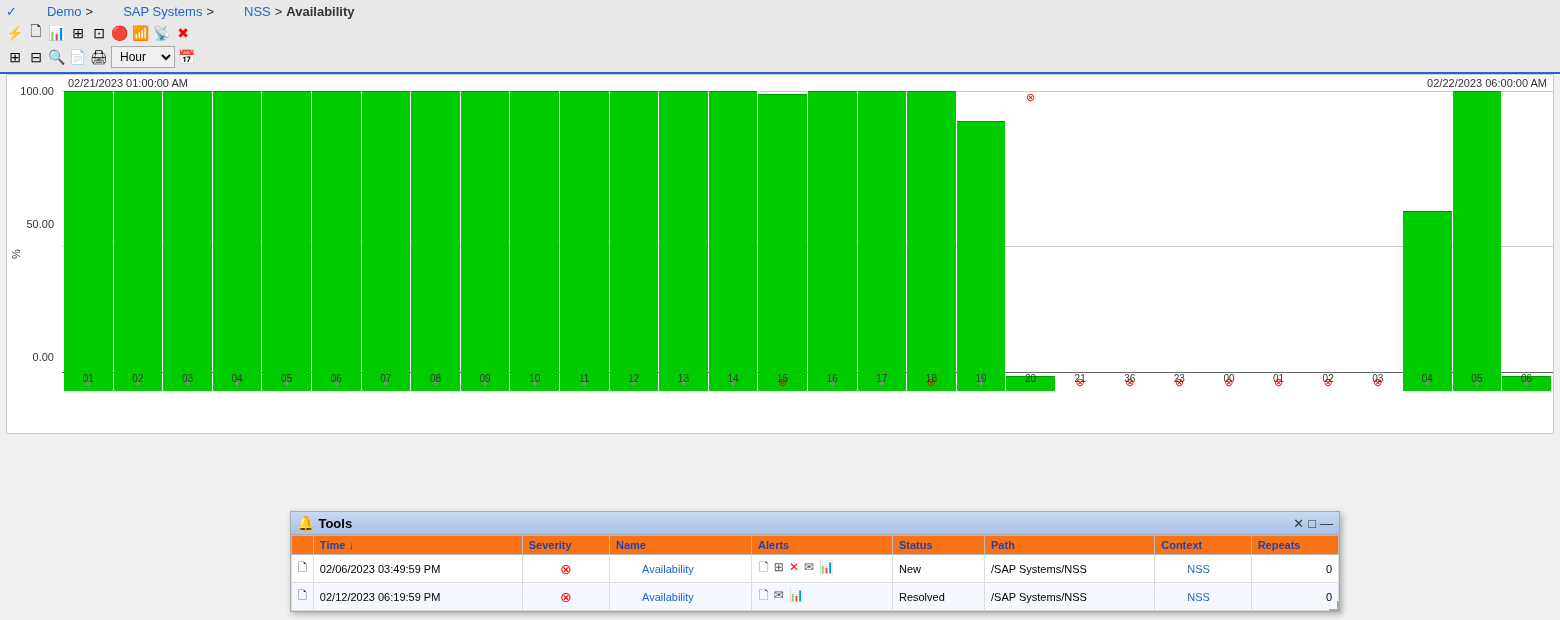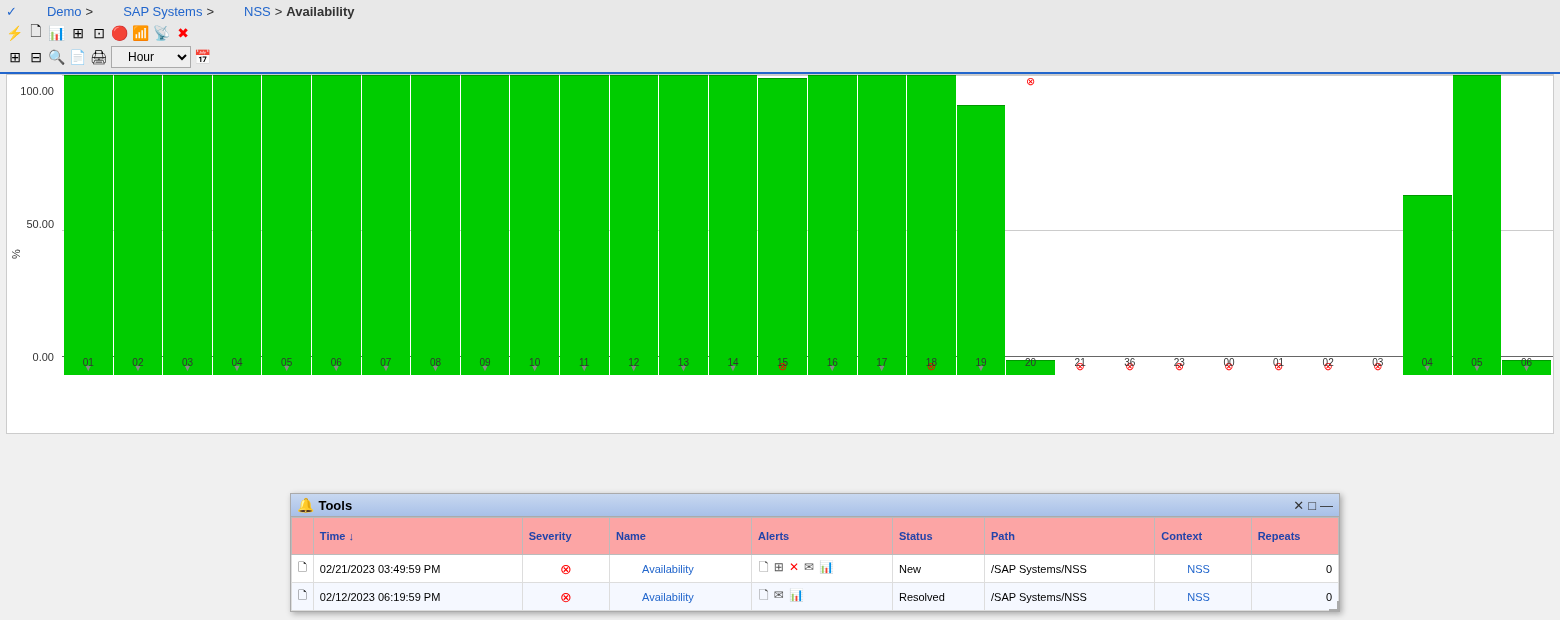--- a/index.html
+++ b/index.html
@@ -8,21 +8,21 @@
     #top-bar { background: #e8e8e8; border-bottom: 2px solid #2266cc; padding: 2px 6px; }
     #breadcrumb { display: flex; align-items: center; gap: 4px; font-size: 13px; color: #2266cc; padding: 2px 0; }
     #breadcrumb span { color: #333; }
     #breadcrumb .active { font-weight: bold; color: #333; }
 
     #toolbar1 { display: flex; align-items: center; gap: 3px; padding: 3px 0 2px 0; }
     #toolbar2 { display: flex; align-items: center; gap: 3px; padding: 2px 0; }
 
     .tb-icon { width: 18px; height: 18px; display: inline-flex; align-items: center; justify-content: center; cursor: pointer; font-size: 14px; }
 
-    select.hour-select { font-size: 12px; padding: 1px 12px; height: 22px; border: 1px solid #aaa; }
+    select.hour-select { font-size: 12px; padding: 1px 4px; height: 22px; border: 1px solid #aaa; }
 
     #nav-right { position: absolute; right: 6px; top: 56px; display: flex; align-items: center; gap: 4px; }
     .nav-btn { background: #e0e0e0; border: 1px solid #aaa; cursor: pointer; padding: 2px 5px; font-size: 14px; height: 24px; display: flex; align-items: center; }
     .date-input { border: 1px solid #aaa; padding: 2px 6px; font-size: 12px; height: 24px; width: 200px; }
     .set-btn { background: #2266cc; color: white; border: none; padding: 2px 10px; font-size: 12px; height: 24px; cursor: pointer; font-weight: bold; }
 
     #chart-area { position: relative; background: white; margin: 0 6px; border: 1px solid #ccc; height: 360px; display: flex; }
 
     #y-axis { width: 55px; display: flex; flex-direction: column; justify-content: space-between; align-items: flex-end; padding: 10px 4px 40px 4px; font-size: 11px; color: #333; position: relative; }
 
@@ -34,21 +34,21 @@
     .bar { background: #00bb00; width: 100%; border-top: 1px solid #009900; }
     .x-label { flex: 1; text-align: center; font-size: 10px; color: #333; }
 
     #alerts-panel { position: absolute; left: 290px; bottom: 8px; width: 1050px; background: white; border: 1px solid #aaa; box-shadow: 2px 2px 6px rgba(0,0,0,0.3); z-index: 10; }
     #alerts-title-bar { background: linear-gradient(to bottom, #c8d8f0, #a8c0e8); padding: 3px 6px; display: flex; align-items: center; justify-content: space-between; border-bottom: 1px solid #aaa; }
     #alerts-title { font-weight: bold; font-size: 13px; display: flex; align-items: center; gap: 4px; }
     #alerts-title-controls { display: flex; gap: 4px; }
     .win-btn { cursor: pointer; font-size: 13px; color: #333; }
 
     #alerts-table { width: 100%; border-collapse: collapse; }
-    #alerts-table th { background: #fca5a5; border: 1px solid #bbb; padding: 12px 6px; font-size: 11px; color: #2244aa; text-align: left; cursor: pointer; }
+    #alerts-table th { background: #f97316; border: 1px solid #bbb; padding: 3px 6px; font-size: 11px; color: #2244aa; text-align: left; cursor: pointer; }
     #alerts-table td { border: 1px solid #ddd; padding: 3px 6px; font-size: 11px; }
     #alerts-table tr:nth-child(even) td { background: #f5f8ff; }
     #alerts-table tr:nth-child(odd) td { background: #ffffff; }
 
     .link-blue { color: #2266cc; cursor: pointer; text-decoration: none; margin-left: 26px; }
     .severity-icon { color: red; font-size: 14px; }
     .tools-icon { font-size: 12px; color: #555; margin: 0 1px; cursor: pointer; }
     .repeats-val { text-align: right; }
 
     #alerts-resize { position: absolute; bottom: 0; right: 0; width: 10px; height: 10px; cursor: se-resize; border-right: 2px solid #aaa; border-bottom: 2px solid #aaa; }
@@ -106,20 +106,24 @@
 
 <div id="chart-area">
   <div id="y-axis">
     <span style="position:absolute;left:4px;top:50%;transform:translateY(-50%) rotate(-90deg);font-size:11px;">%</span>
     <span style="margin-right:4px;">100.00</span>
     <span style="margin-right:4px;">50.00</span>
     <span style="margin-right:4px;margin-bottom:30px;">0.00</span>
   </div>
 
   <div id="chart-inner">
+    <div id="chart-top-dates">
+      <span>02/21/2023 01:00:00 AM</span>
+      <span>02/22/2023 06:00:00 AM</span>
+    </div>
 
     <div style="position:relative; height:310px; padding: 0 4px;">
 
       <div style="position:absolute;top:0;left:0;right:0;border-top:1px solid #ccc;"></div>
       <div style="position:absolute;top:50%;left:0;right:0;border-top:1px solid #ccc;"></div>
       <div style="position:absolute;bottom:28px;left:0;right:0;border-top:1px solid #666;"></div>
 
       <div style="position:absolute;top:2px;left:calc(50% + 20px);font-size:18px;color:#cc8800;">📍</div>
 
       <div id="bars-container" style="position:absolute;top:0;left:0;right:0;bottom:28px;display:flex;align-items:flex-end;padding:0 2px;gap:1px;overflow:hidden;">
@@ -330,21 +334,21 @@
         <th>Alerts</th>
         <th style="color:#2244aa;">Status</th>
         <th style="color:#2244aa;">Path</th>
         <th style="color:#2244aa;">Context</th>
         <th style="color:#2244aa;">Repeats</th>
       </tr>
     </thead>
     <tbody>
       <tr>
         <td><span style="font-size:11px;">🗋</span></td>
-        <td>02/21/2023 03:49:59 PM</td>
+        <td>02/06/2023 03:49:59 PM</td>
         <td style="text-align:center;"><span class="severity-icon">⊗</span></td>
         <td><a class="link-blue">Availability</a></td>
         <td>
           <span class="tools-icon">🗋</span>
           <span class="tools-icon">⊞</span>
           <span class="tools-icon" style="color:red;">✕</span>
           <span class="tools-icon">✉</span>
           <span class="tools-icon">📊</span>
         </td>
         <td>New</td>

